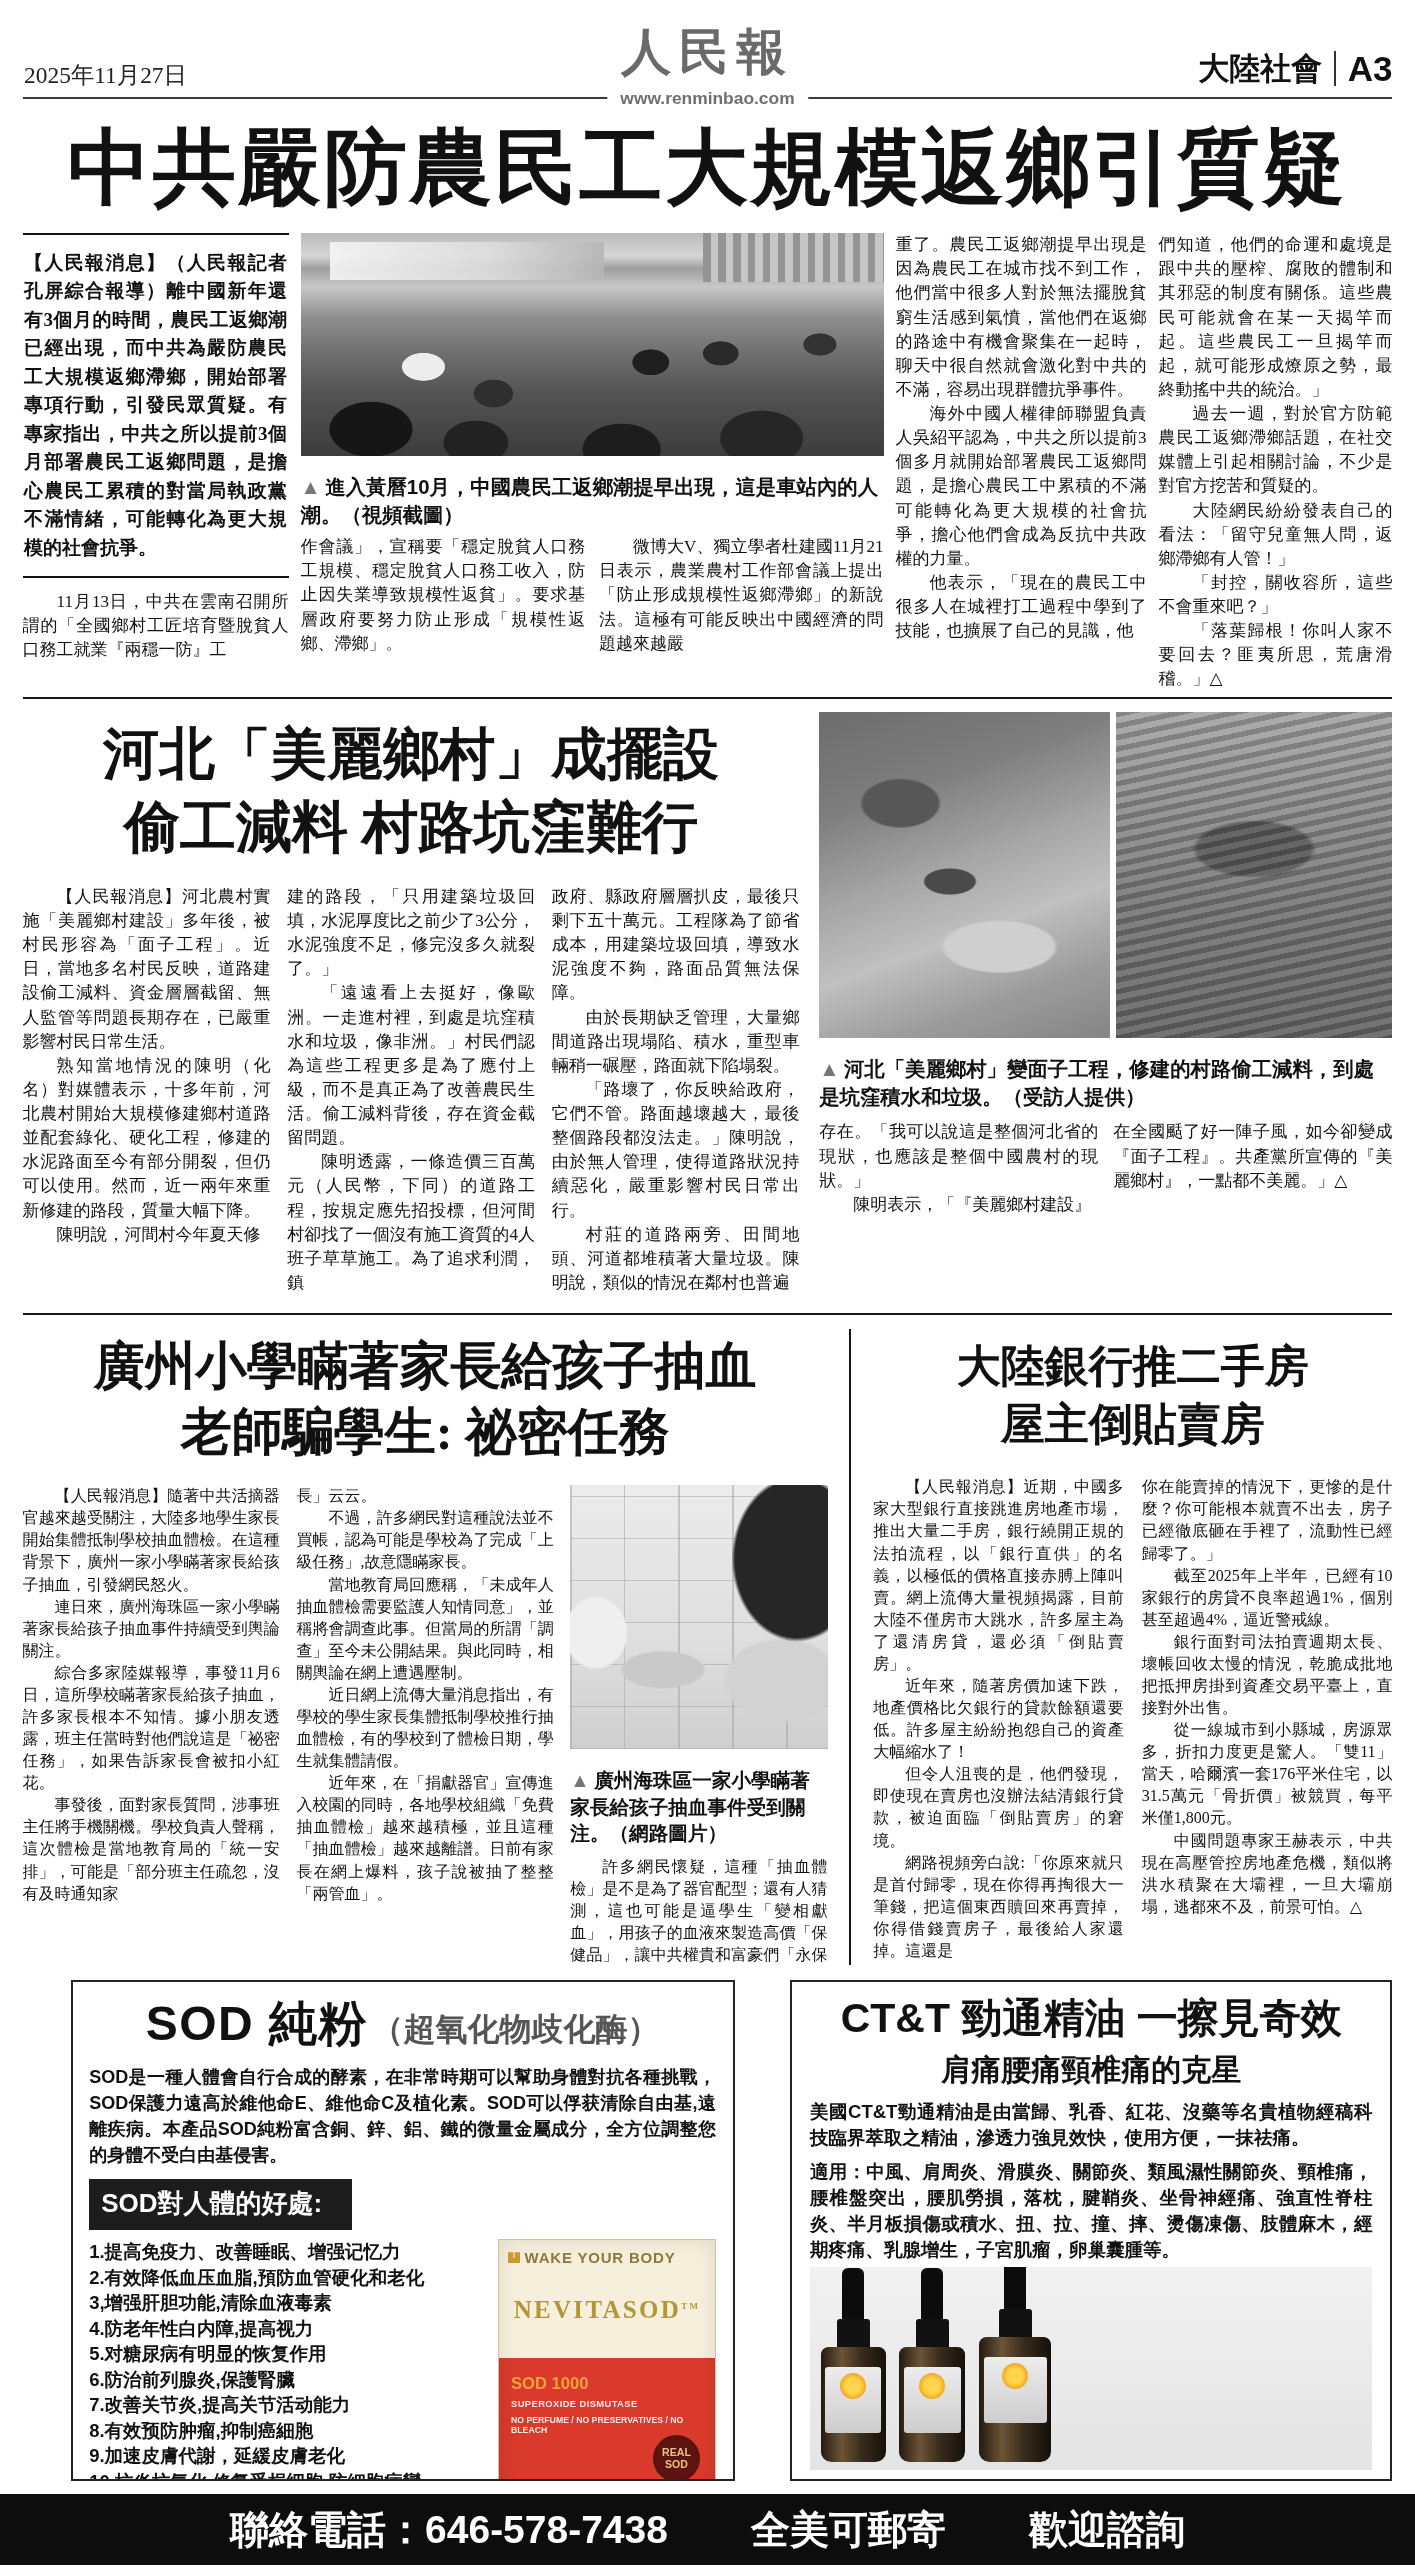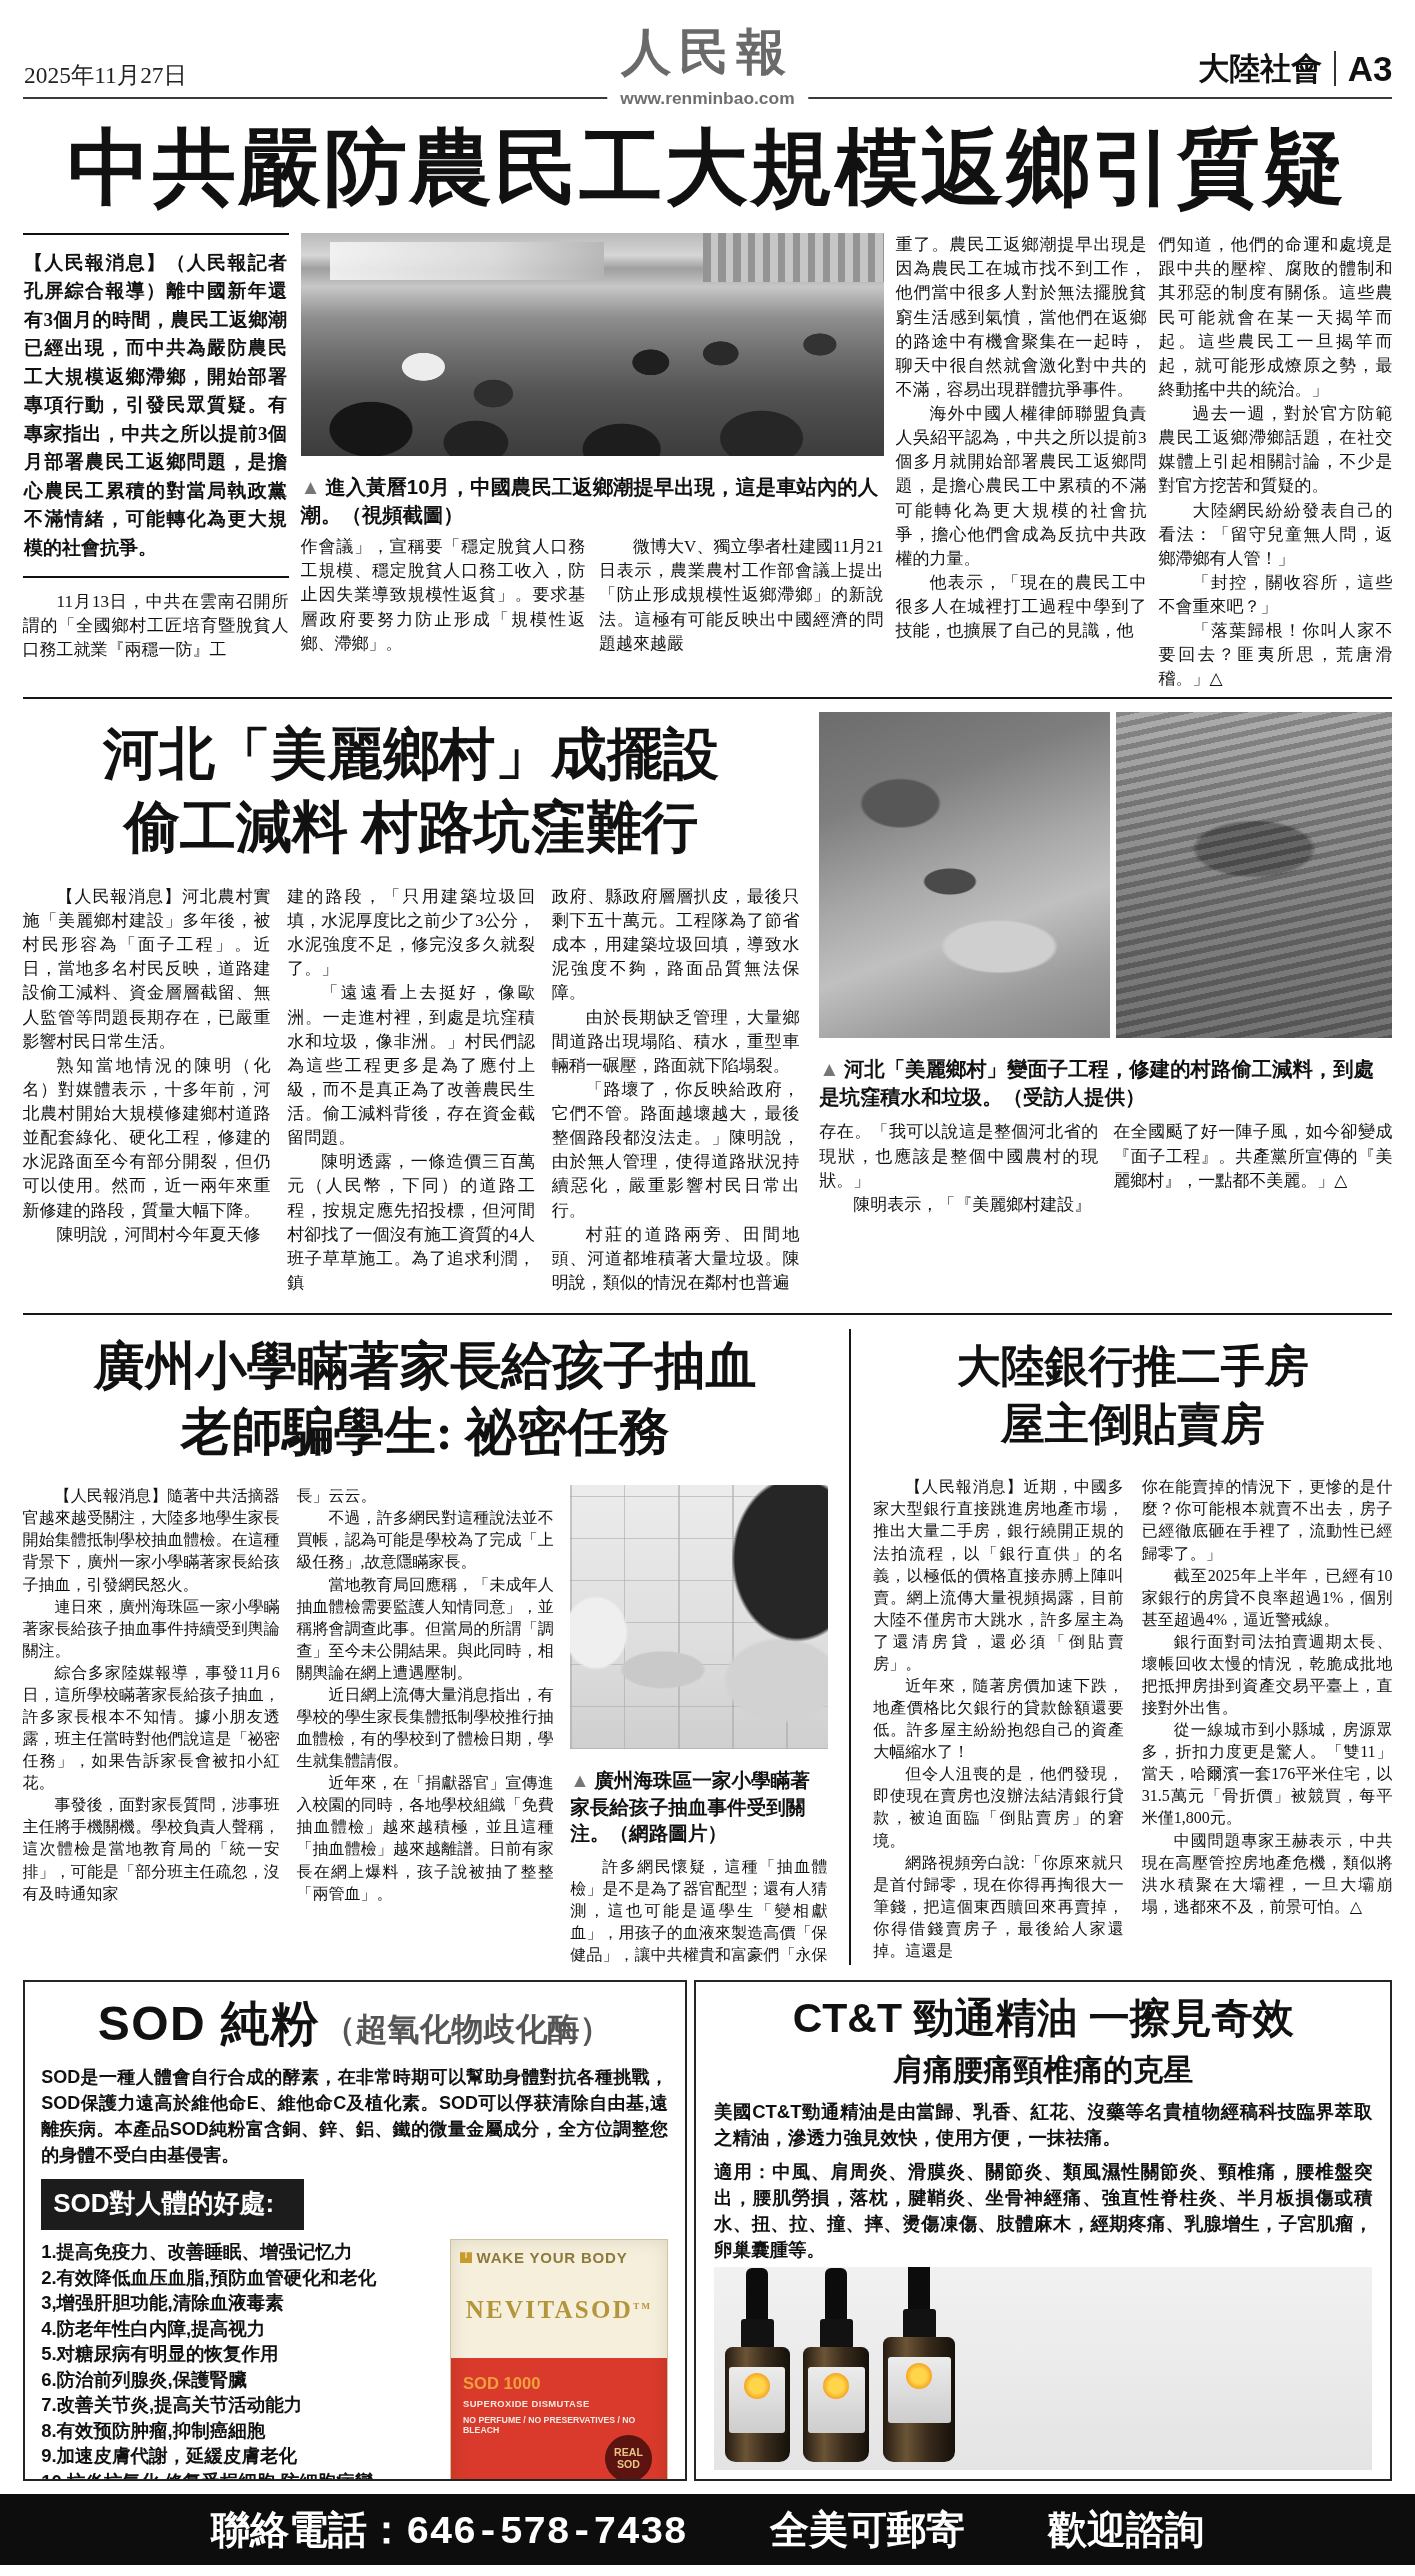--- a/index.html
+++ b/index.html
@@ -102,21 +102,21 @@
     radial-gradient(ellipse 98px 72px at 82% 74%, #d2d2d2 0 55%, transparent 60%),
     radial-gradient(ellipse 72px 32px at 36% 70%, #c9c9c9 0 55%, transparent 60%),
     radial-gradient(ellipse 54px 62px at 10% 56%, #efefef 0 55%, transparent 60%),
     repeating-linear-gradient(0deg, rgba(165,165,165,.55) 0 1.5px, transparent 1.5px 42px),
     repeating-linear-gradient(90deg, rgba(165,165,165,.55) 0 1.5px, transparent 1.5px 54px),
     linear-gradient(180deg,#ececec,#dedede 60%,#cfcfcf);}
 
   
   .ads{margin:15px 22.6px 0;height:501px;display:flex;gap:7.5px;}
   .ad{border:2.3px solid #242424;overflow:hidden;box-sizing:border-box;
-      font-family:"Liberation Sans","DejaVu Sans",sans-serif;}
+      font-family:"Liberation Sans","DejaVu Sans",sans-serif;margin-left:48px;}
   .ad-sod{width:664px;flex:none;padding:10.6px 16.6px;}
   .sod-title-row{text-align:center;white-space:nowrap;}
   .sod-title{font-weight:900;font-size:48px;letter-spacing:1.5px;}
   .sod-paren{font-weight:900;font-size:32px;color:#555;}
   .sod-intro{font-weight:700;font-size:18px;line-height:1.45;text-align:justify;margin-top:7.5px;}
   .sod-benefits-title{display:inline-block;background:#1c1c1c;color:#fff;font-weight:900;
       font-size:26px;padding:7.5px 30px 9px 12px;margin-top:10.6px;}
   .sod-bottom{display:flex;gap:12px;margin-top:9px;}
   .sod-list{flex:1;font-weight:700;font-size:18.5px;line-height:1.38;}
   .sod-product{width:216px;flex:none;height:311px;border:0.8px solid #cdc3a0;position:relative;
@@ -157,21 +157,21 @@
       background:linear-gradient(90deg,#241a11,#6b5436 32%,#3a2c1c 62%,#14100a);}
   .b3 .bbody{height:125px;}
   .blabel{position:absolute;left:4.5px;right:4.5px;top:19.6px;height:66px;border-radius:3px;
       background:linear-gradient(180deg,#ececec,#cdcdcd);}
   .bsun{width:26px;height:26px;border-radius:50%;margin:6px auto 0;
       background:radial-gradient(circle,#ffd54a 0 40%,#f6a623 70%,#e08a00);}
 
   
   .footer{margin-top:13.6px;height:71px;background:#0d0d0d;color:#fff;display:flex;align-items:center;
       justify-content:center;gap:83px;font-weight:700;font-size:39px;white-space:nowrap;
-      font-family:Liberation Mono, monospace;}
+      font-family:Liberation Sans, sans-serif;}
 </style>
 </head>
 <body>
 
 <div class="page">
 
   <div class="hdr">
     <div class="hdr-date">2025年11月27日</div>
     <div class="masthead">人民報</div>
     <div class="site">www.renminbao.com</div>

